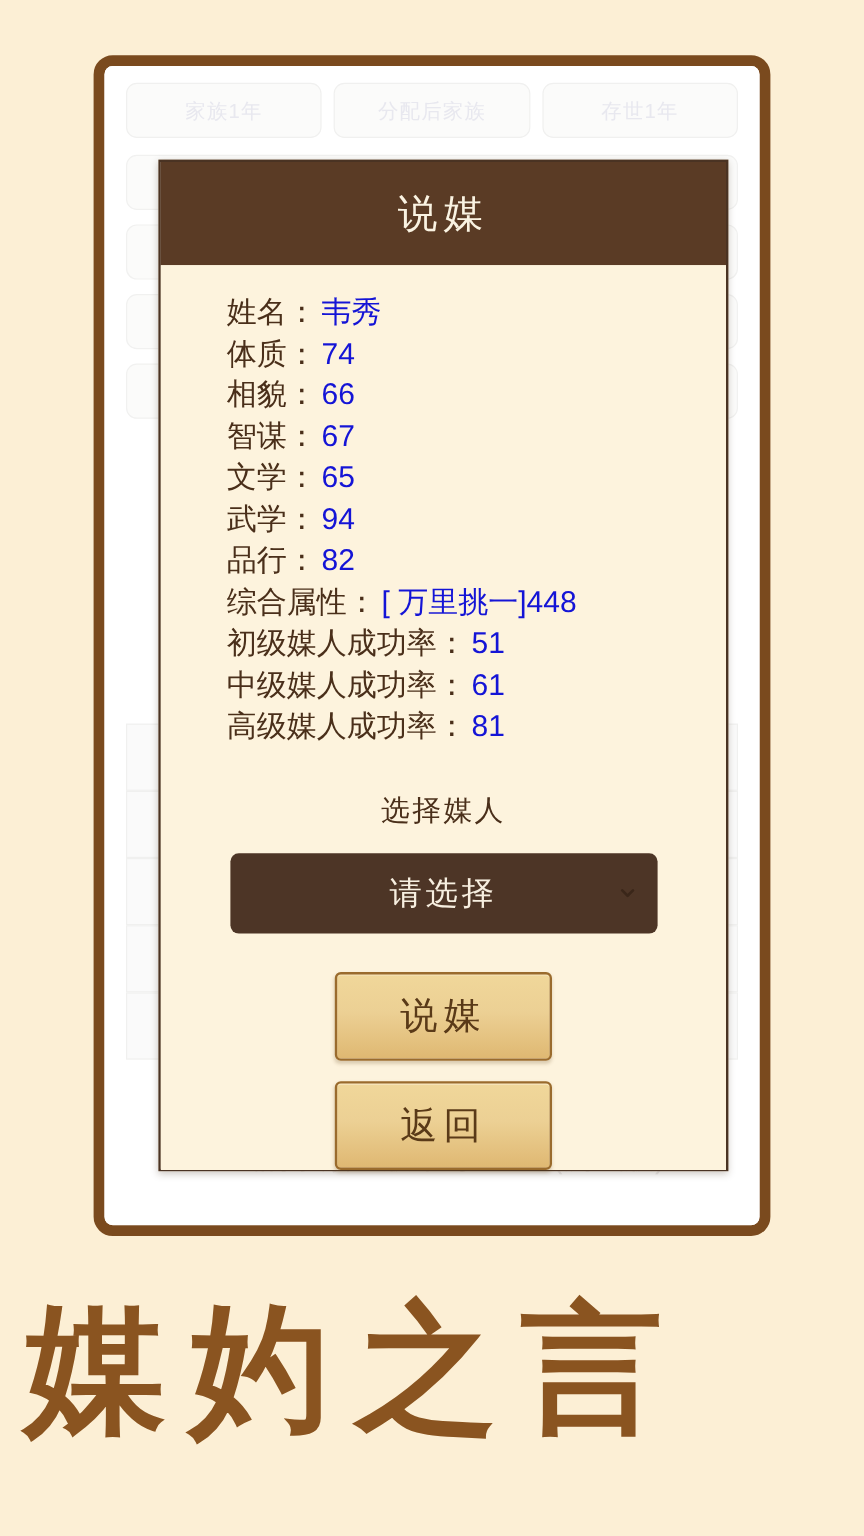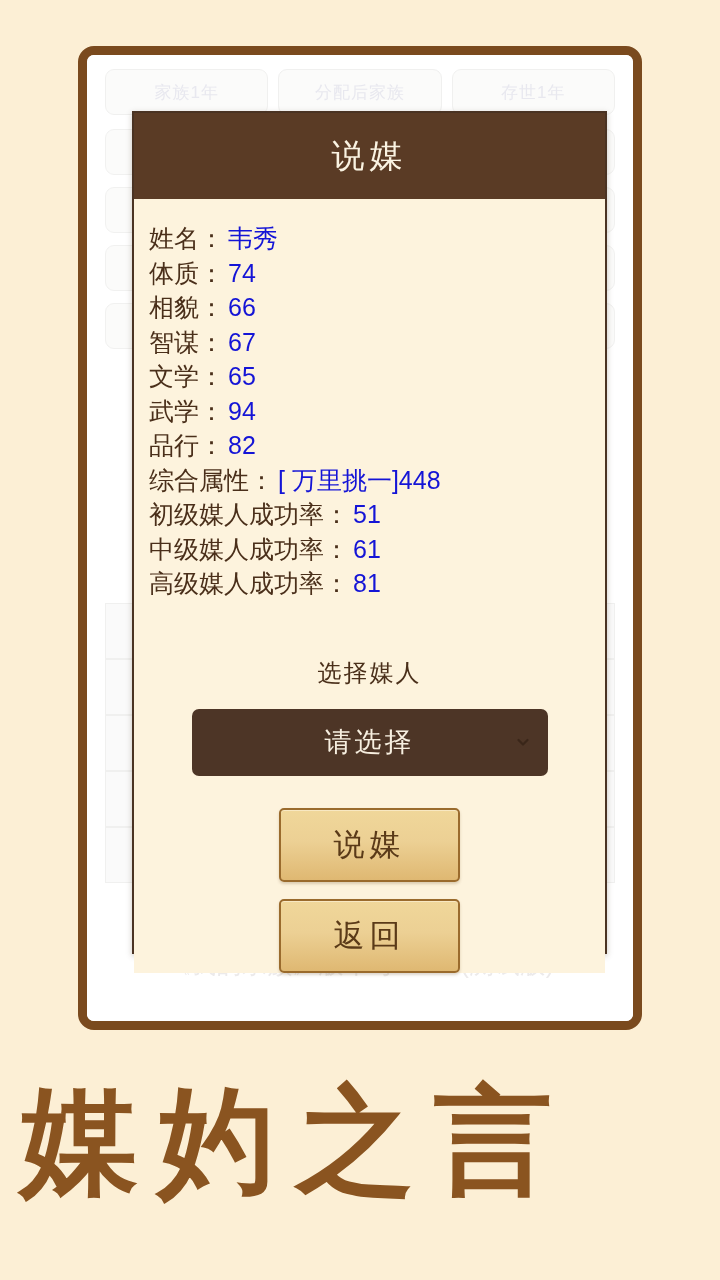--- a/index.html
+++ b/index.html
@@ -91,21 +91,21 @@
     color: #eceaea;
     letter-spacing: 0.5px;
     white-space: nowrap;
   }
   #bg-footer-version .ver-num { color: #dcd8ee; }
 
   
   #modal-dialog {
     position: absolute;
     left: 45px;
-    top: 56px;
+    top: 78px;
     width: 475px;
     height: 843px;
     border: 2px solid #4a3323;
     background: #fdf3dd;
     display: flex;
     flex-direction: column;
     box-shadow: 0 2px 6px rgba(60, 38, 18, 0.25);
   }
 
   #modal-titlebar {
@@ -135,35 +135,36 @@
   #attribute-list {
     padding-left: 15px;
   }
 
   .attr-row {
     display: flex;
     align-items: baseline;
     font-size: 25px;
     line-height: 34.5px;
     white-space: nowrap;
+    margin-left: 40px;
   }
 
   .attr-label {
     color: #4a2f1a;
     font-family: "Liberation Sans", "DejaVu Sans", sans-serif;
   }
 
   .attr-value {
     color: #1414d6;
     margin-left: 4px;
   }
 
   
   #matchmaker-section {
-    margin-top: 56px;
+    margin-top: 36px;
     text-align: center;
   }
 
   #matchmaker-label {
     font-size: 24px;
     color: #4a2f1a;
     letter-spacing: 2px;
   }
 
   #matchmaker-select {

